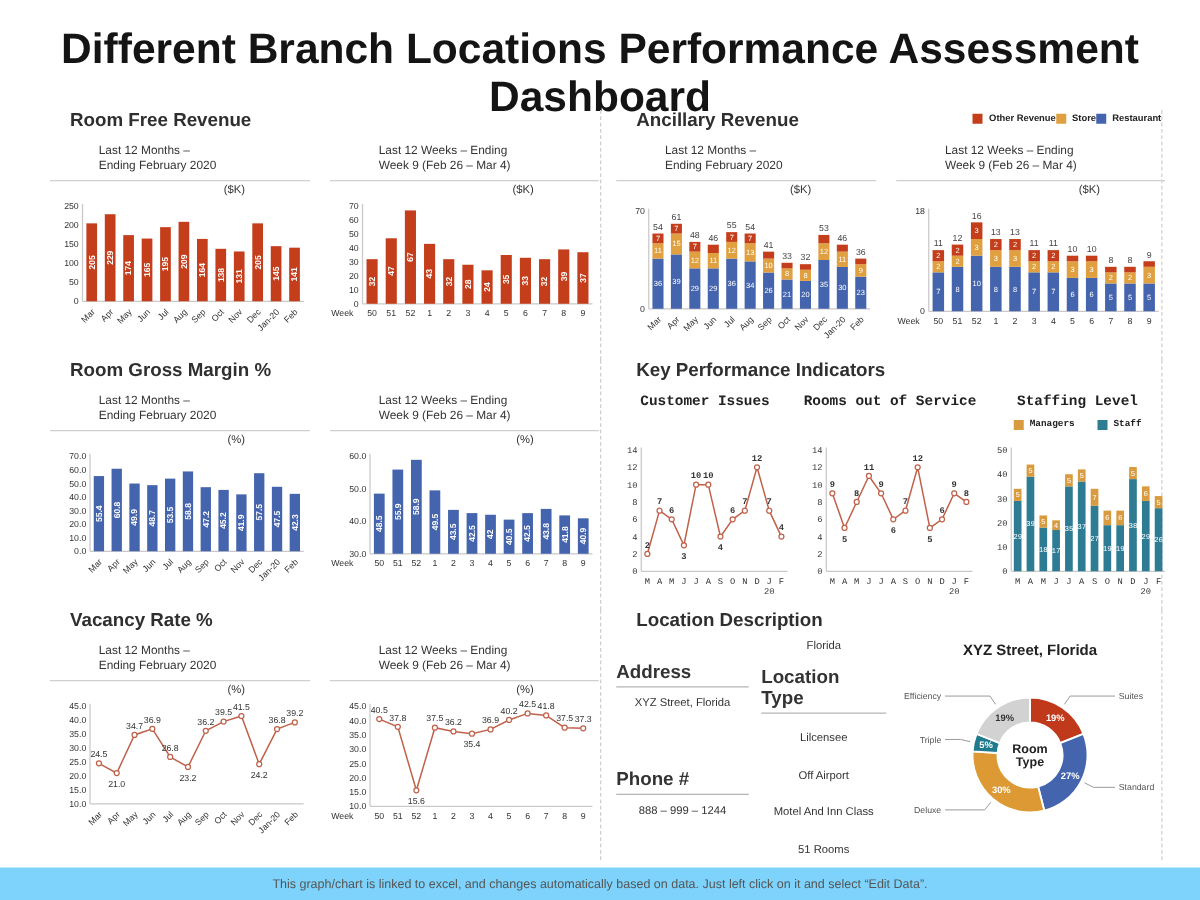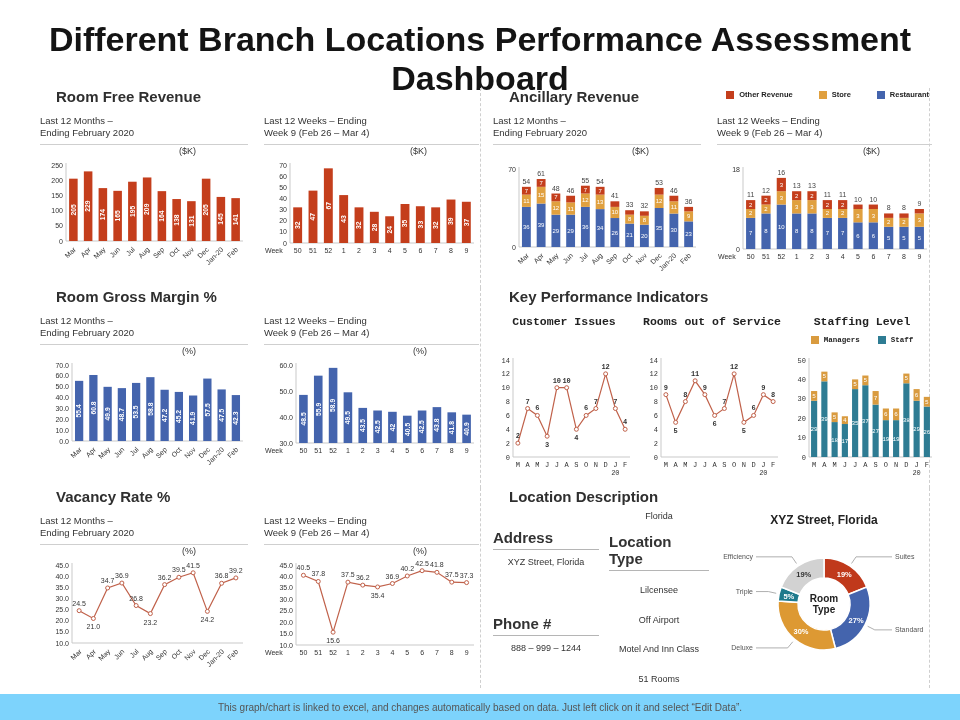--- a/index.html
+++ b/index.html
@@ -7,25 +7,25 @@
   .slide{position:relative;width:960px;height:720px;background:#fff;}
   .title{margin:0;padding-top:20px;text-align:center;font-size:34px;font-weight:bold;color:#141414;}
   .grid{position:absolute;top:88px;left:40px;display:grid;grid-template-columns:440px 450px;grid-auto-rows:200px;}
   .cell{overflow:visible;}
   .cell.right{border-left:1px dashed #cfcfcf;border-right:1px dashed #cfcfcf;padding-left:12px;}
   .sec-title{margin:0 0 6px 16px;font-size:15px;font-weight:bold;color:#2f2f2f;}
   .sec-head{display:flex;justify-content:space-between;align-items:flex-start;text-align:center;}
   .panels{display:flex;gap:16px;}
   .panel.m{width:208px;}
   .panel.w{width:215px;}
-  .subtitle{font-size:9.5px;color:#333;line-height:1.3;white-space:pre-line;height:26px;margin-top:4px;}
+  .subtitle{font-size:9.5px;color:#333;line-height:1.3;white-space:pre-line;height:26px;margin-top:4px;margin-left:39px;}
   .rule{border-top:1px solid #cfcfcf;margin:3px 0 0 0;}
   .unit{font-size:9px;color:#333;text-align:right;padding-right:52px;margin-top:1px;height:11px;}
   .chart{line-height:0;}
-  .legend{display:flex;gap:26px;align-items:center;font-size:7.5px;font-weight:bold;color:#222;margin-top:2px;}
+  .legend{display:flex;align-items:center;font-size:7.5px;font-weight:bold;color:#222;margin-top:2px;}
   .legend .item{display:flex;align-items:center;}
   .sw{width:8px;height:8px;display:inline-block;margin-right:5px;}
   .kpi-row{display:flex;gap:6px;}
   .kpi{width:146px;text-align:center;font-family:Liberation Mono, monospace;}
   .kpi h3{font-size:11.5px;margin:4px 0 0 0;color:#222;}
   .kpi .spacer{height:24px;}
   .kpi .legend{justify-content:center;gap:18px;height:16px;margin:4px 0 4px 0;}
   .loc-row{display:flex;gap:10px;margin-top:6px;}
   .loc-fields{width:125px;padding-top:18px;}
   .f-label{font-size:15px;font-weight:bold;color:#333;border-bottom:1px solid #b5b5b5;padding-bottom:3px;margin-bottom:7px;}

